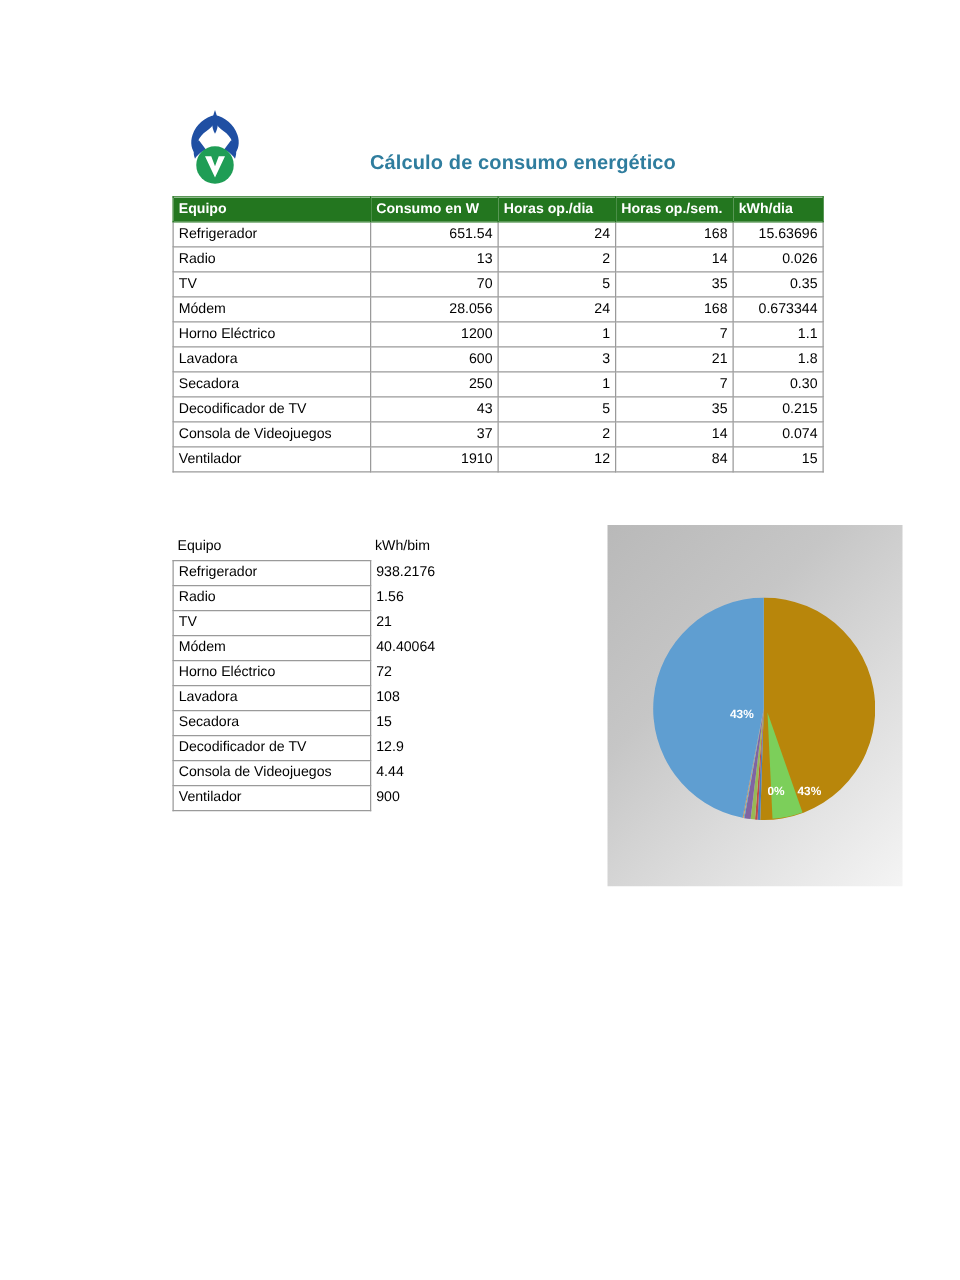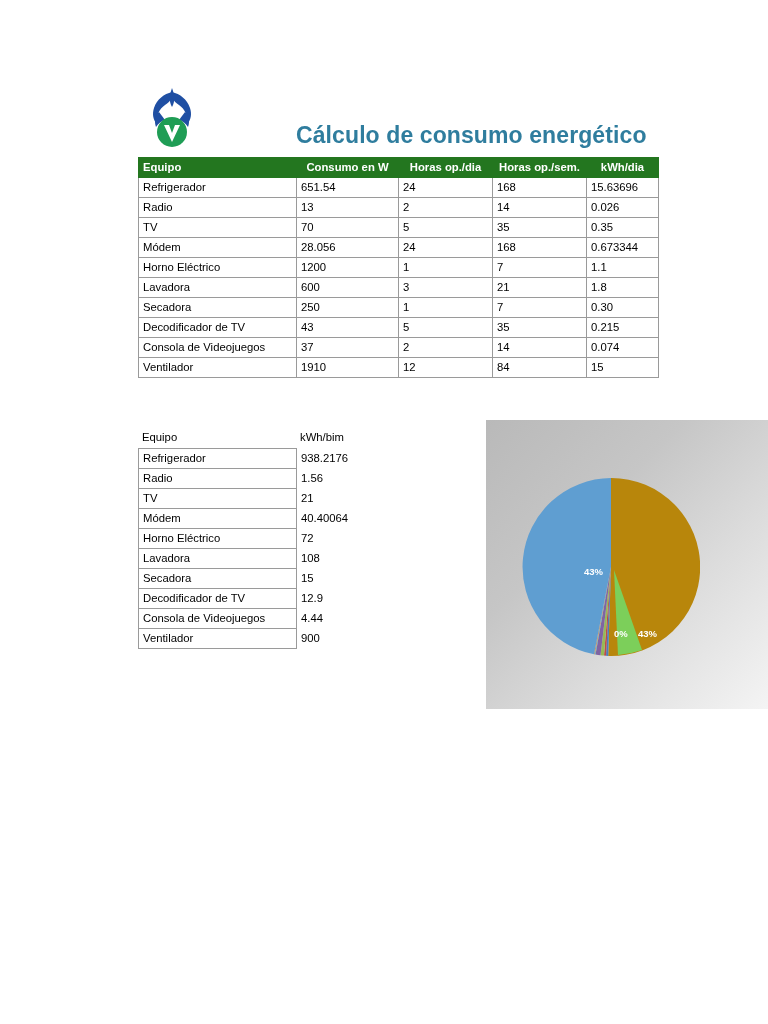--- a/index.html
+++ b/index.html
@@ -24,21 +24,21 @@
     width: 66px;
     height: 66px;
   }
   .logo svg { display: block; }
 
   
   .doc-title {
     position: absolute;
     left: 296px;
     top: 122px;
-    font-size: 23px;
+    font-size: 16px;
     font-weight: bold;
     color: #2f7d9e;
     letter-spacing: 0.1px;
     white-space: nowrap;
   }
 
   
   .table-main {
     position: absolute;
     left: 138px;
@@ -58,23 +58,24 @@
   }
   .table-main thead th {
     background: #2e7d32;
     background: #23761f;
     color: #ffffff;
     font-weight: bold;
     border: 1px solid #23761f;
     text-align: left;
   }
   .table-main thead th.num {
-    text-align: center;
+    text-align: left;
   }
   .table-main td.num {
+    text-align: right;
   }
   .col-equipo   { width: 158px; }
   .col-consumo  { width: 102px; }
   .col-hdia     { width: 94px; }
   .col-hsem     { width: 94px; }
   .col-kwhdia   { width: 72px; }
 
   
   .table-sec-wrap {
     position: absolute;
@@ -112,21 +113,21 @@
     border-right: none;
     border-top: none;
     border-bottom: none;
   }
 
   
   .chart-box {
     position: absolute;
     left: 486px;
     top: 420px;
-    width: 282px;
+    width: 236px;
     height: 289px;
     background: linear-gradient(135deg, #b9b9b9 0%, #c6c6c6 35%, #dcdcdc 65%, #f4f4f4 100%);
     overflow: hidden;
   }
   .pie {
     position: absolute;
     left: 36px;
     top: 58px;
     width: 178px;
     height: 178px;

